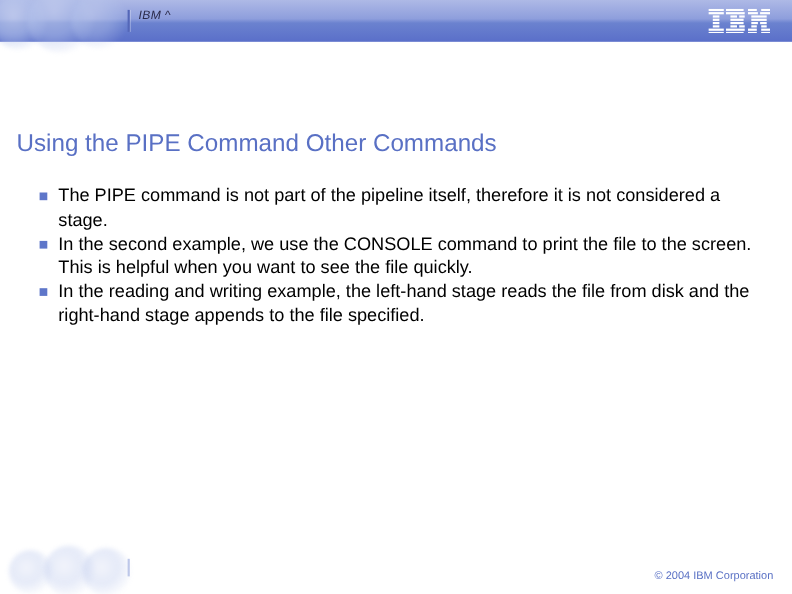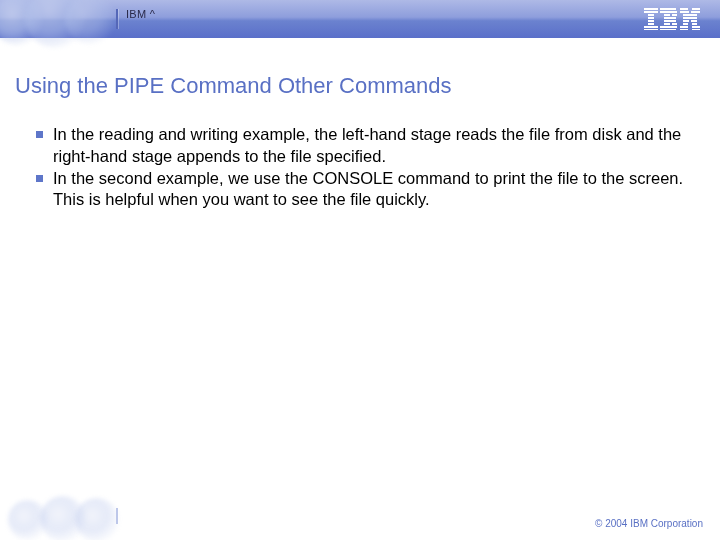--- a/index.html
+++ b/index.html
@@ -13,20 +13,21 @@
   }
 
   
   .header {
     width: 100%;
     height: 38px;
     background: linear-gradient(to bottom, #aeb9e6 0%, #8e9edc 45%, #6b82cf 55%, #5a6fc9 100%);
     position: relative;
     display: flex;
     align-items: center;
+    font-style: italic;
   }
   .header-deco {
     position: absolute;
     left: 0;
     top: 0;
     height: 100%;
     width: 115px;
     display: flex;
     align-items: center;
   }
@@ -72,20 +73,21 @@
 
   
   .content {
     padding: 35px 0 0 0;
   }
   .slide-title {
     font-size: 22px;
     color: #5970c4;
     padding: 0 15px 25px 15px;
     font-weight: normal;
+    margin-top: 44px;
   }
   .bullets {
     padding: 0 32px 0 36px;
   }
   .bullet-row {
     display: flex;
     align-items: flex-start;
     margin: 0;
   }
   .bullet-square {
@@ -194,25 +196,29 @@
     </svg>
   </div>
 </div>
 
 <div class="content">
   <h1 class="slide-title">Using the PIPE Command Other Commands</h1>
 
   <div class="bullets">
     <div class="bullet-row">
       <span class="bullet-square"></span>
-      <span class="bullet-text">In the reading and writing example, the left-hand stage reads the file from disk and the right-hand stage appends to the file specified.</span>
+      <span class="bullet-text">The PIPE command is not part of the pipeline itself, therefore it is not considered a stage.</span>
     </div>
     <div class="bullet-row">
       <span class="bullet-square"></span>
       <span class="bullet-text">In the second example, we use the CONSOLE command to print the file to the screen.  This is helpful when you want to see the file quickly.</span>
+    </div>
+    <div class="bullet-row">
+      <span class="bullet-square"></span>
+      <span class="bullet-text">In the reading and writing example, the left-hand stage reads the file from disk and the right-hand stage appends to the file specified.</span>
     </div>
   </div>
 </div>
 
 <div class="footer">
   <div class="footer-deco">
     <div class="sun s1"></div>
     <div class="sun s2"></div>
     <div class="sun s3"></div>
   </div>

